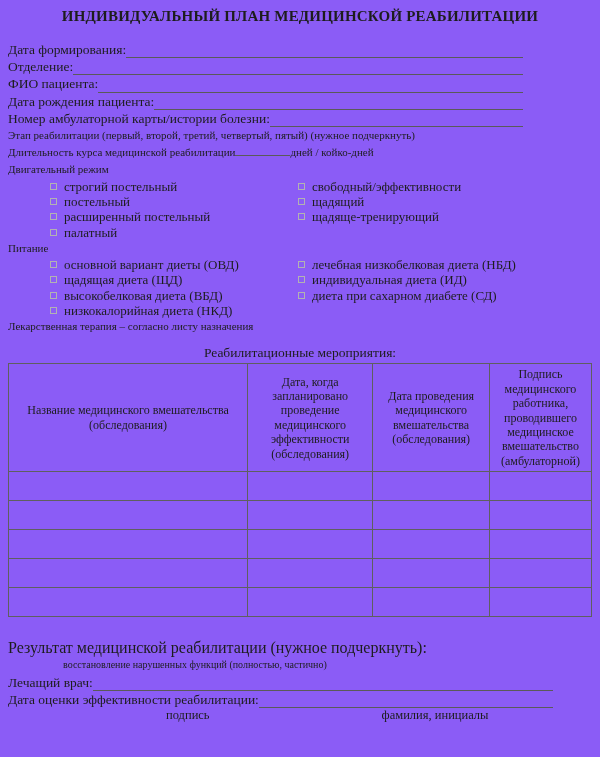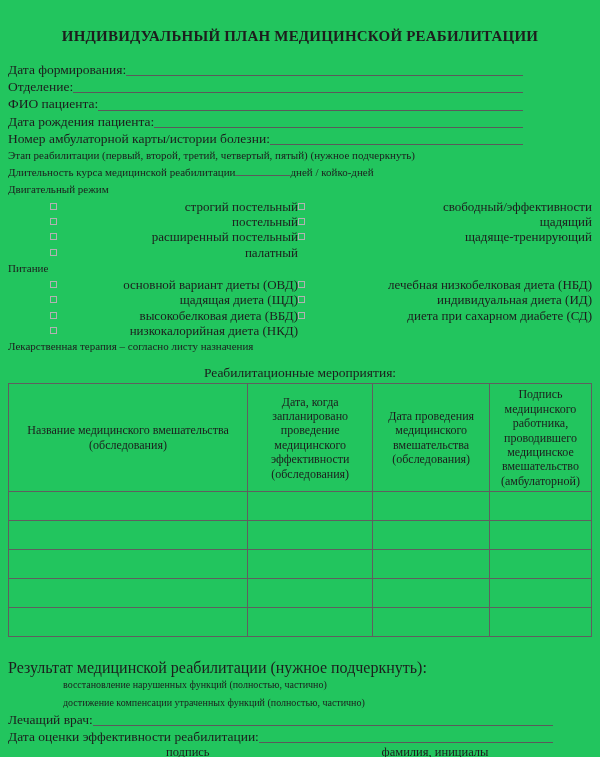--- a/index.html
+++ b/index.html
@@ -5,33 +5,33 @@
   * { margin: 0; padding: 0; box-sizing: border-box; }
   html, body { background: #ffffff; }
   body {
     width: 600px; height: 757px;
     font-family: "Liberation Serif", "DejaVu Serif", serif;
     color: #1d1d1d;
     overflow: hidden;
   }
   .page {
     width: 600px; height: 757px;
-    padding: 24px 8px 0 8px;
-    background: #22c55e;
+    padding: 4px 8px 0 8px;
+    background: #8b5cf6;
   }
   .title {
     text-align: center;
     font-size: 15px;
     font-weight: bold;
     letter-spacing: 0.2px;
     margin: 4px 0 16px 0;
   }
   .frow {
     display: flex;
-    align-items: center;
+    align-items: flex-end;
     width: 515px;
     font-size: 13.5px;
     line-height: 17.2px;
     white-space: nowrap;
   }
   .frow .fill {
     flex: 1 1 auto;
     border-bottom: 1px solid #5a5a5a;
     height: 13px;
     min-width: 20px;
@@ -53,21 +53,20 @@
     width: 584px;
   }
   .chk-col-left  { width: 290px; padding-left: 42px; }
   .chk-col-right { width: 294px; padding-left: 0; }
   .chk-item {
     display: flex;
     align-items: center;
     font-size: 13px;
     line-height: 15.3px;
     white-space: nowrap;
-    justify-content: space-between;
   }
   .chk {
     display: inline-block;
     width: 7px; height: 7px;
     border: 1px solid #b2b2b2;
     margin-right: 7px;
     flex: 0 0 auto;
     position: relative;
     top: 0px;
   }
@@ -270,21 +269,20 @@
           <td></td>
           <td></td>
           <td></td>
       </tr>
     </tbody>
   </table>
 
   <div class="result-section">
     <div class="result-heading">Результат медицинской реабилитации (нужное подчеркнуть):</div>
     <div class="result-option">восстановление нарушенных функций (полностью, частично)</div>
-    <div class="result-option">достижение компенсации утраченных функций (полностью, частично)</div>
 
     <div class="frow wide">
       <span>Лечащий врач:</span>
       <span class="fill"></span>
     </div>
     <div class="frow wide">
       <span>Дата оценки эффективности реабилитации:</span>
       <span class="fill"></span>
     </div>
     <div class="sig-captions">

